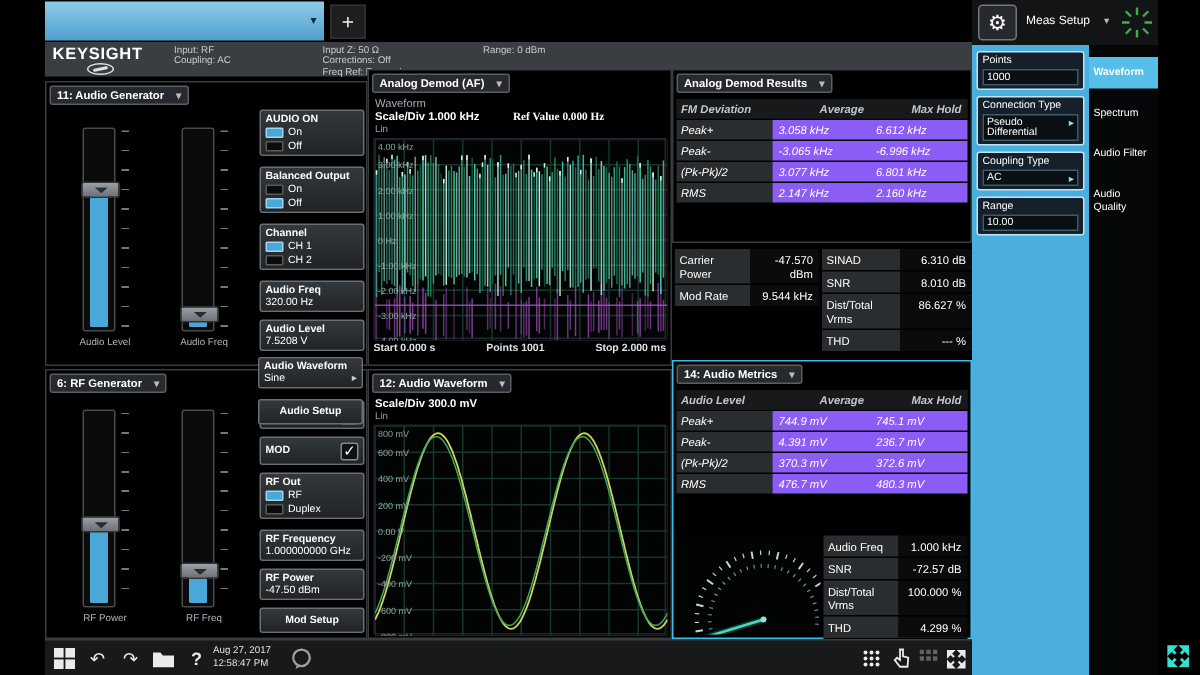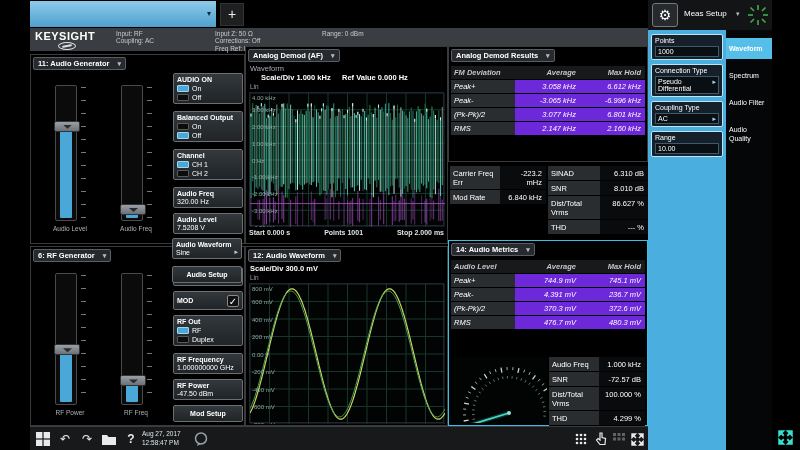--- a/index.html
+++ b/index.html
@@ -51,21 +51,21 @@
   .chartmeta{position:absolute;color:#fff;font-size:7.5px;font-weight:bold;white-space:nowrap;}
   .lin{position:absolute;color:#9aa0a4;font-size:6.5px;}
   .plot{position:absolute;background:#020403;border:1px solid #223;}
   .xrow{position:absolute;color:#dfe3e6;font-size:7px;font-weight:bold;display:flex;justify-content:space-between;}
   
   .tbl{position:absolute;font-size:7.5px;color:#fff;font-style:italic;}
   .tbl .hrow{display:flex;background:#17191b;color:#c3c7cb;font-weight:bold;border-bottom:1px solid #000;}
   .tbl .trow{display:flex;border-bottom:1px solid #000;}
   .tbl .c0{width:33%;background:#2a2d30;padding:2px 3px;}
   .tbl .hrow .c0{background:#17191b;}
-  .tbl .c1,.tbl .c2{width:33.5%;background:#6d28d9;padding:2px 4px;text-align:right;}
+  .tbl .c1,.tbl .c2{width:33.5%;background:#8b5cf6;padding:2px 4px;}
   .tbl .hrow .c1,.tbl .hrow .c2{background:#17191b;text-align:right;}
   .kv{position:absolute;font-size:7.5px;color:#fff;}
   .kv .trow{display:flex;border-bottom:1px solid #000;}
   .kv .c0{width:52%;background:#2a2d30;padding:2.5px 3px;}
   .kv .c1{width:48%;background:#0a0b0c;padding:2.5px 4px;text-align:right;}
   
   #sidecol{position:absolute;left:618px;top:0;width:124px;height:450px;background:#000;}
   .measrow{position:absolute;left:0;top:0;width:124px;height:30px;background:#121416;color:#eee;}
   .gearbtn{position:absolute;left:4px;top:3px;width:26px;height:24px;background:#26292d;border:1px solid #777;border-radius:3px;
     color:#fff;font-size:14px;text-align:center;line-height:22px;}
@@ -236,22 +236,22 @@
         <span class="v">-47.50 dBm</span>
       </div>
       <div class="ctrl pushbtn" style="top:158px;">Mod Setup</div>
     </div>
 
     <div class="win" style="left:215px;top:46px;width:203px;height:198px;">
       <div class="winhdr">
         <span>Analog Demod (AF)</span><span class="caret">▾</span>
       </div>
       <div class="chartmeta" style="left:4px;top:17px;font-weight:normal;color:#aab;">Waveform</div>
-      <div class="chartmeta" style="left:15px;top:26px;">Scale/Div 1.000 kHz</div>
-      <div class="chartmeta" style="left:96px;top:26px;">Ref Value 0.000 Hz</div>
+      <div class="chartmeta" style="left:4px;top:26px;">Scale/Div 1.000 kHz</div>
+      <div class="chartmeta" style="left:96px;top:26px;font-family:Liberation Serif, serif;">Ref Value 0.000 Hz</div>
       <div class="lin" style="left:4px;top:36px;">Lin</div>
       <div class="plot" style="left:3px;top:45px;width:195px;height:134px;">
         <svg id="demodsvg" width="195" height="134">
             <line x1="0" y1="0" x2="0" y2="134" stroke="#16352c" stroke-width="1"></line>
             <line x1="19.5" y1="0" x2="19.5" y2="134" stroke="#16352c" stroke-width="1"></line>
             <line x1="39" y1="0" x2="39" y2="134" stroke="#16352c" stroke-width="1"></line>
             <line x1="58.5" y1="0" x2="58.5" y2="134" stroke="#16352c" stroke-width="1"></line>
             <line x1="78" y1="0" x2="78" y2="134" stroke="#16352c" stroke-width="1"></line>
             <line x1="97.5" y1="0" x2="97.5" y2="134" stroke="#16352c" stroke-width="1"></line>
             <line x1="117" y1="0" x2="117" y2="134" stroke="#16352c" stroke-width="1"></line>
@@ -556,26 +556,26 @@
           </div>
           <div class="trow">
             <div class="c0">RMS</div>
             <div class="c1">2.147 kHz</div>
             <div class="c2">2.160 kHz</div>
           </div>
         </div>
     </div>
     <div class="kv" style="left:420px;top:166px;width:96px;">
         <div class="trow">
-          <div class="c0">Carrier Freq Err</div>
-          <div class="c1">-223.2 mHz</div>
+          <div class="c0">Carrier Power</div>
+          <div class="c1">-47.570 dBm</div>
         </div>
         <div class="trow">
           <div class="c0">Mod Rate</div>
-          <div class="c1">6.840 kHz</div>
+          <div class="c1">9.544 kHz</div>
         </div>
       </div>
     <div class="kv" style="left:518px;top:166px;width:100px;">
         <div class="trow">
           <div class="c0">SINAD</div>
           <div class="c1">6.310 dB</div>
         </div>
         <div class="trow">
           <div class="c0">SNR</div>
           <div class="c1">8.010 dB</div>

